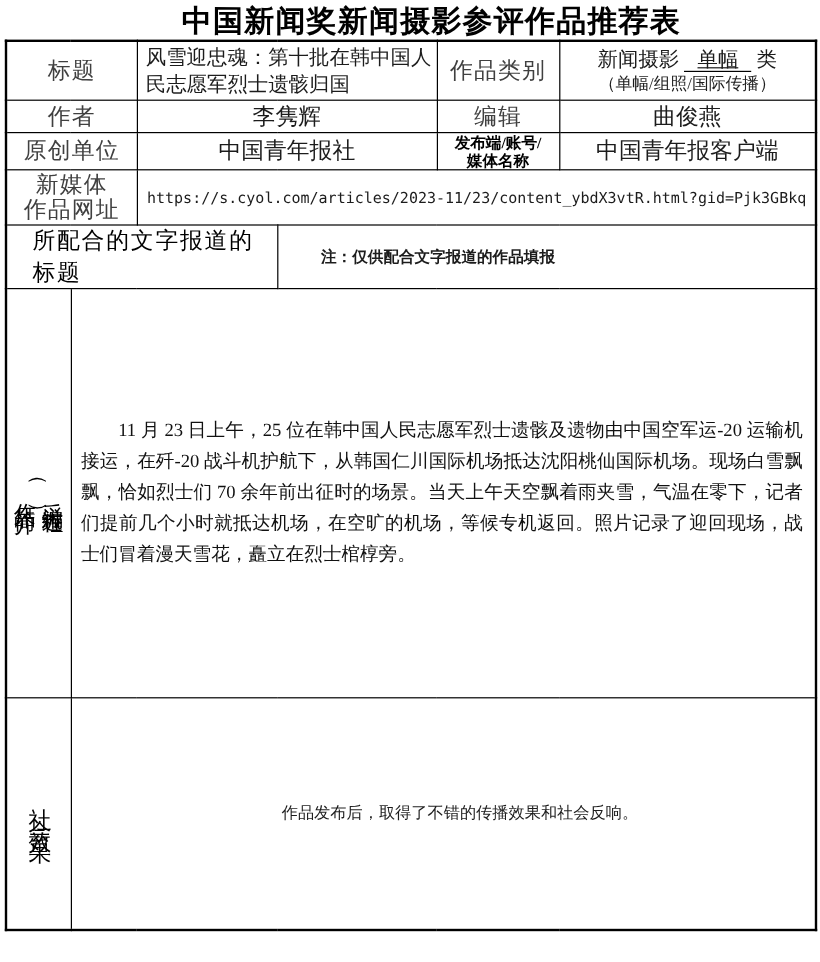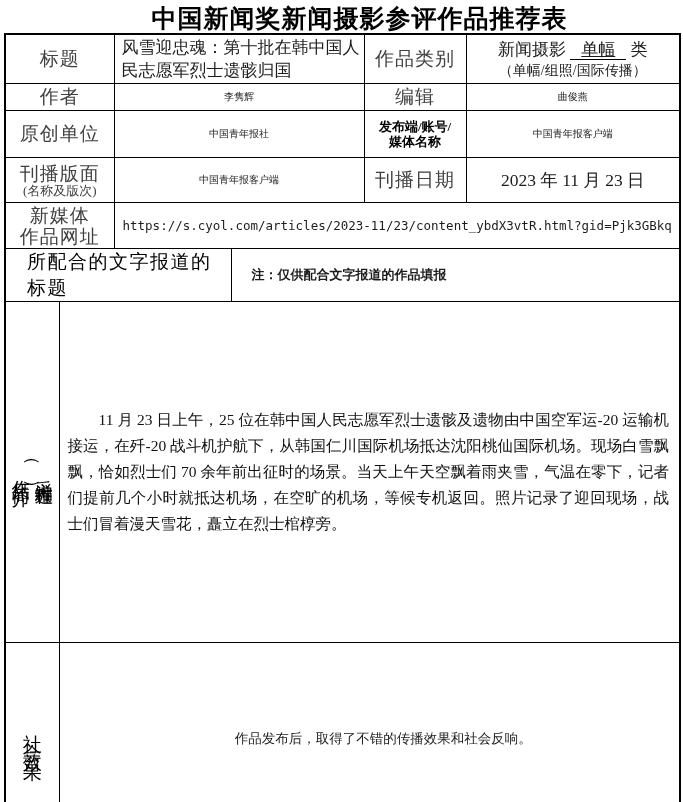--- a/index.html
+++ b/index.html
@@ -22,21 +22,21 @@
   table.form {
     border-collapse: collapse;
     table-layout: fixed;
     width: 675px;
     margin-left: 4px;
     border: 2px solid #000;
   }
   td { border: 1px solid #000; padding: 0; vertical-align: middle; overflow: hidden; }
   tr.r1 { height: 46px; }
   tr.r2 { height: 26px; }
-  tr.r3 { height: 47px; }
+  tr.r3 { height: 31px; }
   tr.r4 { height: 45px; }
   tr.r5 { height: 46px; }
   tr.r6 { height: 24px; }
   tr.r7 { height: 341px; }
   tr.r8 { height: 193px; }
 
   .lbl {
     text-align: center;
     font-size: 19px;
     letter-spacing: 1px;
@@ -51,21 +51,21 @@
     line-height: 15px;
   }
   .lbl-wide {
     text-align: left;
     font-size: 19px;
     letter-spacing: 1.5px;
     padding-left: 21px;
   }
   .val {
     text-align: center;
-    font-size: 10px;
+    font-size: 19px;
     color: #1c1c1c;
     margin-top: 36px;
   }
   .title-val {
     text-align: left;
     font-size: 17px;
     line-height: 23px;
     padding: 1px 4px 1px 7px;
     color: #1c1c1c;
   }
@@ -82,21 +82,21 @@
     font-size: 12.5px;
     text-align: left;
     padding-left: 8px;
     color: #1c1c1c;
     letter-spacing: 0;
   }
   .note-val {
     font-size: 13px;
     font-weight: 600;
     text-align: left;
-    padding-left: 20px;
+    padding-left: 36px;
     color: #1c1c1c;
   }
   .vlabel-cell { text-align: center; }
   .vparen {
     display: block;
     transform: rotate(90deg);
     font-size: 17px;
     height: 15px; line-height: 15px;
     text-align: center;
   }
@@ -173,29 +173,20 @@
     <tr class="r3">
       <td colspan="2" class="lbl">原创单位</td>
       <td colspan="2" class="val">中国青年报社</td>
       <td class="lbl-small">
         <span>发布端/账号/</span><br>
         <span>媒体名称</span>
       </td>
       <td class="val">中国青年报客户端</td>
     </tr>
 
-    <tr class="r4">
-      <td colspan="2" class="lbl">
-        <span class="ln">刊播版面</span>
-        <span class="sub">(名称及版次)</span>
-      </td>
-      <td colspan="2" class="val">中国青年报客户端</td>
-      <td class="lbl">刊播日期</td>
-      <td class="date-val">2023 年 11 月 23 日</td>
-    </tr>
 
     <tr class="r5">
       <td colspan="2" class="lbl">
         <span class="ln">新媒体</span>
         <span class="ln">作品网址</span>
       </td>
       <td colspan="4" class="url-val">https://s.cyol.com/articles/2023-11/23/content_ybdX3vtR.html?gid=Pjk3GBkq</td>
     </tr>
 
     <tr class="r6">

